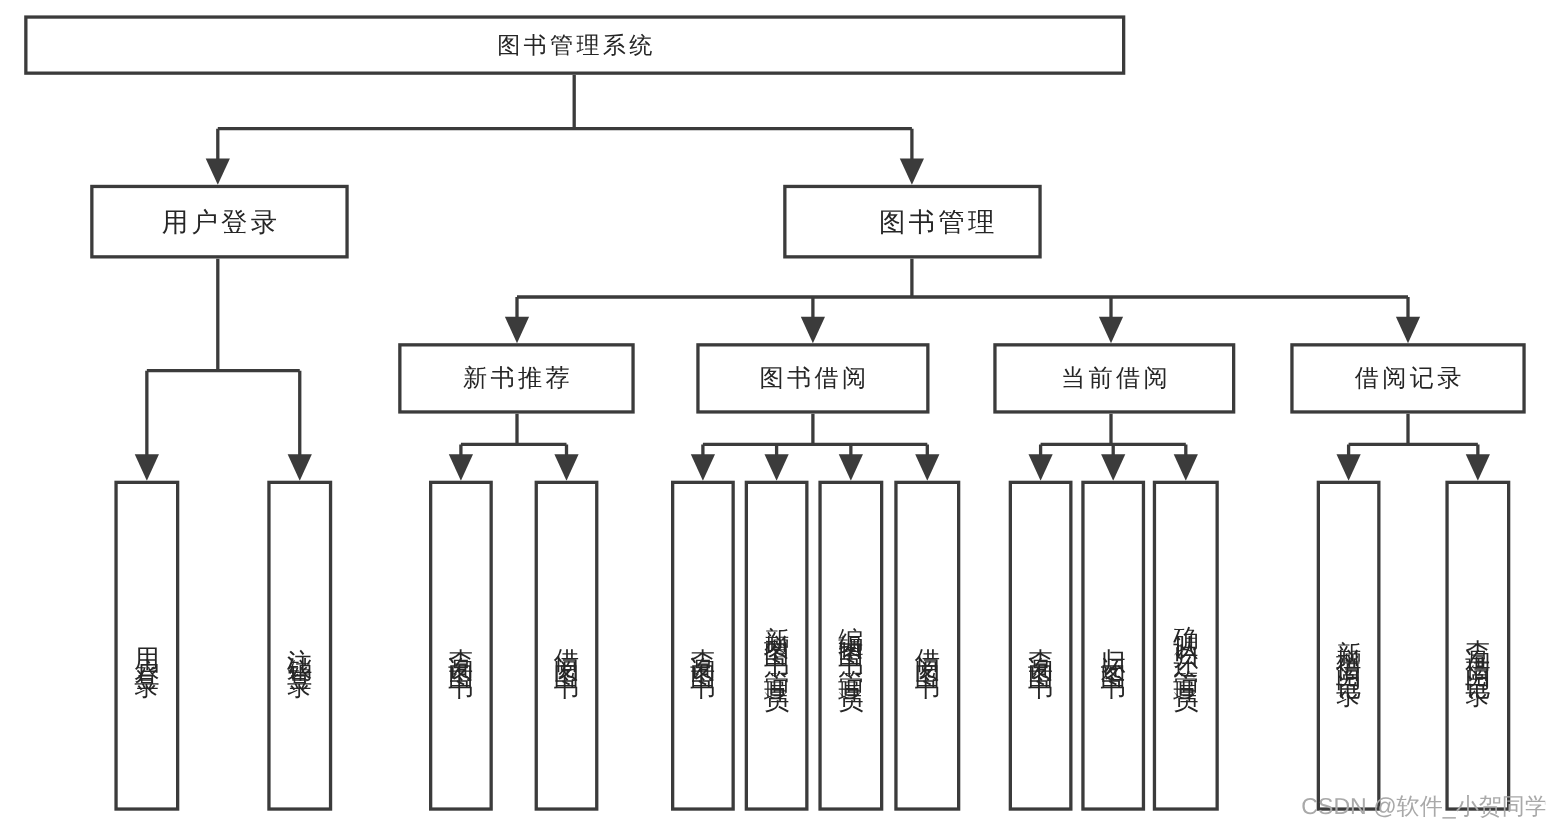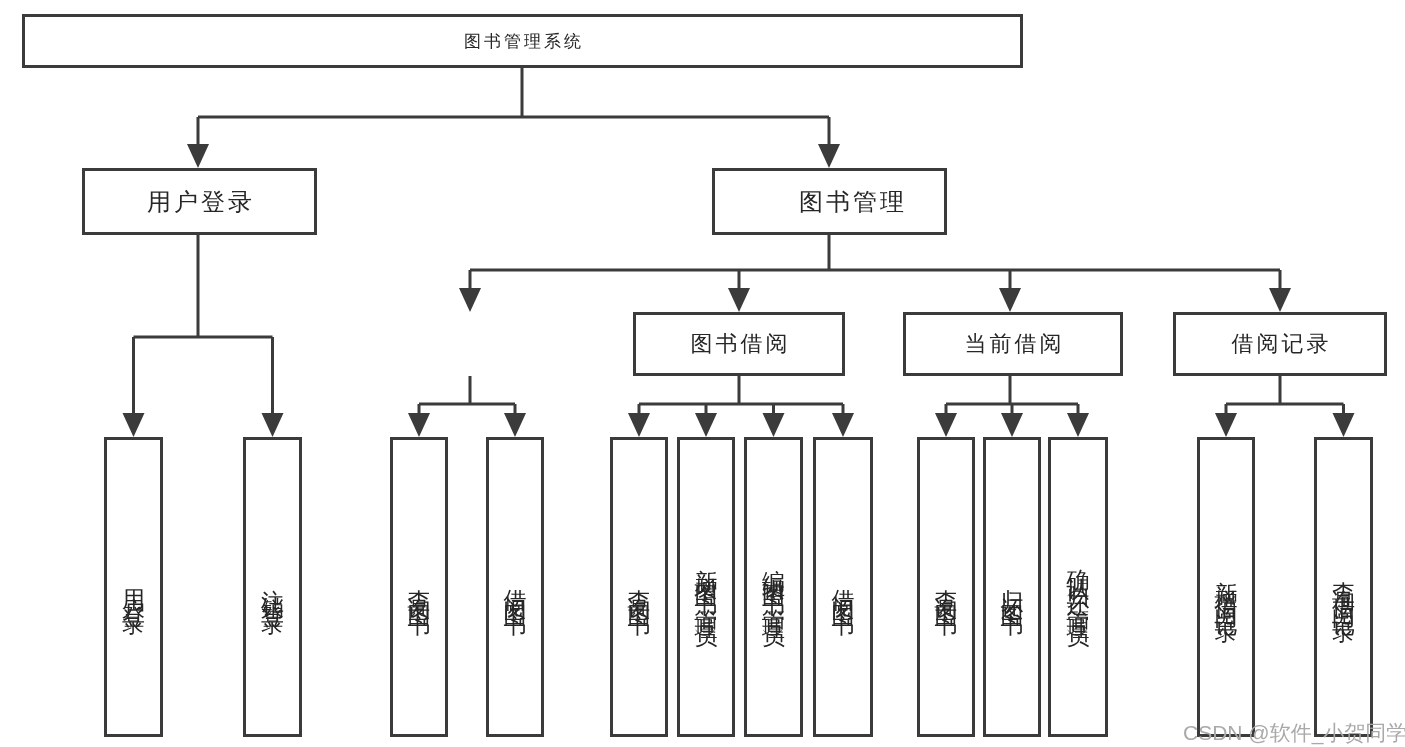--- a/index.html
+++ b/index.html
@@ -23,21 +23,21 @@
     border: 3px solid #3b3b3b;
     background: #ffffff;
     display: flex;
     align-items: center;
     justify-content: center;
     color: #262626;
     letter-spacing: 3px;
     text-indent: 3px;
     white-space: nowrap;
   }
-  .root-box  { font-size: 17px; }
+  .root-box  { font-size: 21px; }
   .l2-box    { font-size: 24px; }
   .l3-box    { font-size: 22px; }
   .leaf {
     position: absolute;
     top: 437px;
     height: 300px;
     box-sizing: border-box;
     border: 3px solid #3b3b3b;
     background: #ffffff;
     display: flex;
@@ -99,20 +99,21 @@
       <polygon points="1215,413 1237,413 1226,437"></polygon>
       <polygon points="1332.5,413 1354.5,413 1343.5,437"></polygon>
     </g>
   </svg>
 
   <div class="box root-box" style="left:22px; top:14px; width:1001px; height:54px;">图书管理系统</div>
 
   <div class="box l2-box" style="left:82px; top:168px; width:235px; height:67px;">用户登录</div>
   <div class="box l2-box" style="left:712px; top:168px; width:235px; height:67px;padding-left:44px;">图书管理</div>
 
+  <div class="box l3-box" style="left:362px; top:312px; width:215px; height:64px;">新书推荐</div>
   <div class="box l3-box" style="left:633px; top:312px; width:212px; height:64px;">图书借阅</div>
   <div class="box l3-box" style="left:903px; top:312px; width:220px; height:64px;">当前借阅</div>
   <div class="box l3-box" style="left:1173px; top:312px; width:214px; height:64px;">借阅记录</div>
 
   <div class="leaf" style="left:104px; width:59px;">
     <span class="vtext">用户登录</span>
   </div>
   <div class="leaf" style="left:243px; width:59px;">
     <span class="vtext">注销登录</span>
   </div>

